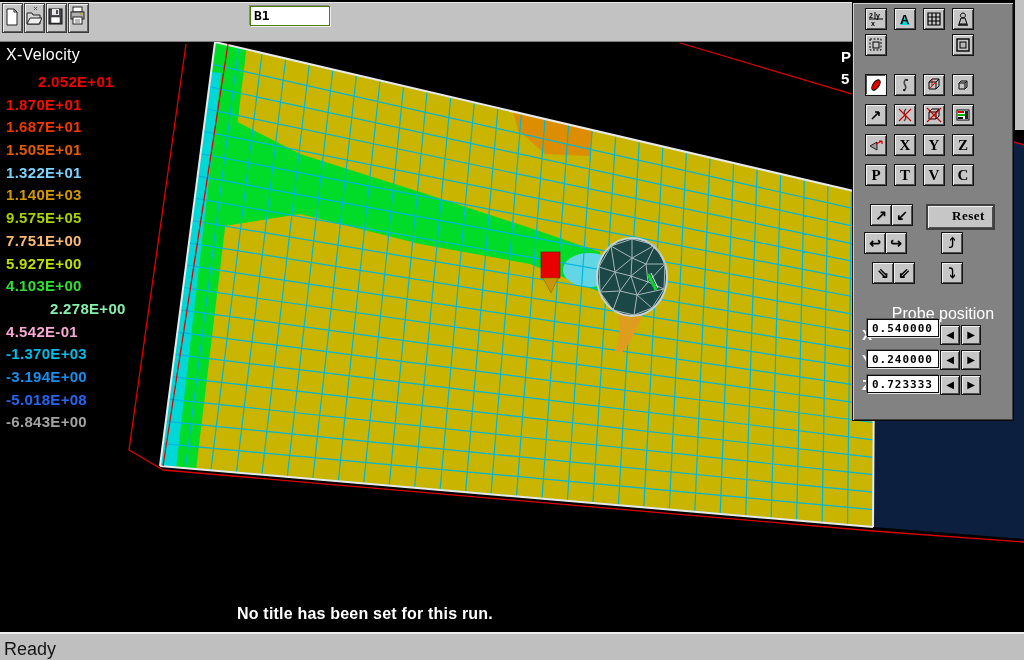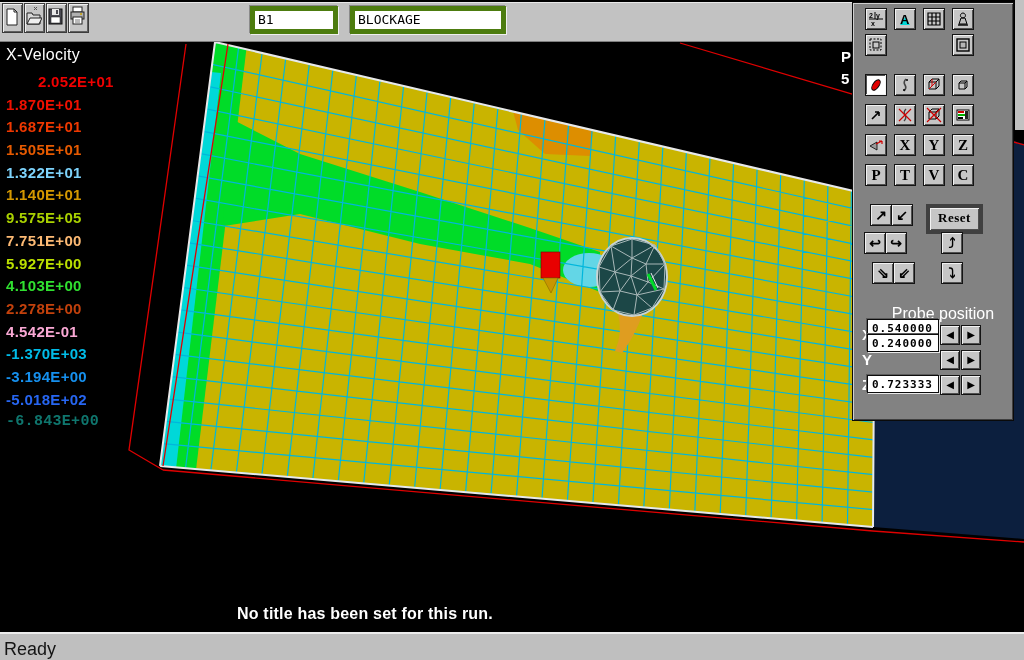--- a/index.html
+++ b/index.html
@@ -3,23 +3,23 @@
 <meta charset="utf-8">
 <style>
   html,body{margin:0;padding:0;background:#000;width:1024px;height:660px;overflow:hidden;
     font-family:"Liberation Sans",sans-serif;}
   .abs{position:absolute;}
   
   #toolbar{left:0;top:2px;width:852px;height:40px;background:#c2c2c2;z-index:30;
     box-shadow:inset 0 1px 0 #e8e8e8, inset 0 -1px 0 #7e7e7e;}
   .tbtn{position:absolute;top:1px;width:19px;height:28px;background:#c6c6c6;border:1px solid #3c3c3c;
     box-shadow:inset 1px 1px 0 #f0f0f0, inset -1px -1px 0 #606060;}
-  .tfield{position:absolute;top:4px;height:18px;background:#fff;border:5px solid #4d7c0f;
+  .tfield{position:absolute;top:4px;height:18px;background:#fff;border:1px solid #4d7c0f;
     box-shadow:-1px -1px 0 #8a8a8a,1px 1px 0 #efefef;
-    font-family:"DejaVu Sans Mono",monospace;font-weight:normal;font-size:13px;color:#000;
+    font-family:"DejaVu Sans Mono",monospace;font-weight:bold;font-size:13px;color:#000;
     padding:0 3px;line-height:18px;}
   
   #scene{left:0;top:42px;z-index:1;}
   
   #legend{left:6px;top:46px;z-index:5;}
   #legend-title{color:#fff;font-size:16px;font-weight:500;letter-spacing:.3px;}
   .lrow{font-weight:bold;font-size:15px;height:22.7px;line-height:22.7px;letter-spacing:.3px;}
   #legend-items{margin-top:7px;}
   .occl{position:absolute;color:#fff;font-weight:bold;font-size:15px;z-index:6;}
   
@@ -27,23 +27,23 @@
     border:1px solid #0a0a0a;
     box-shadow:inset 1px 1px 0 #cfcfcf, inset -1px -1px 0 #3f3f3f;}
   .pbtn{position:absolute;width:22px;height:22px;background:#c6c6c6;border:1px solid #141414;
     box-shadow:inset 1px 1px 0 #f2f2f2, inset -1px -1px 0 #505050;
     display:flex;align-items:center;justify-content:center;
     font-weight:bold;color:#000;box-sizing:border-box;}
   .pressed{background:#fff;box-shadow:inset -1px -1px 0 #f2f2f2, inset 1px 1px 0 #505050;}
   .ltr{font-family:"Liberation Serif",serif;font-size:15px;font-weight:bold;}
   .arw{font-size:14px;}
   #reset-btn{position:absolute;left:73px;top:201px;width:49px;height:22px;background:#c6c6c6;
-    border:4px solid #404040;box-shadow:inset 1px 1px 0 #f2f2f2, inset -1px -1px 0 #505050;
+    border:2px solid #404040;box-shadow:inset 1px 1px 0 #f2f2f2, inset -1px -1px 0 #505050;
     font-weight:bold;font-size:13px;color:#000;text-align:center;line-height:20px;
-    font-family:"Liberation Serif",serif;letter-spacing:.5px;}
+    font-family:"Liberation Serif",serif;letter-spacing:.5px;padding-left:16px;}
   #probe-title{position:absolute;left:0;top:302px;width:180px;text-align:center;color:#fff;
     font-size:16px;}
   .axlab{position:absolute;left:9px;color:#fff;font-weight:bold;font-size:15px;}
   .pv{position:absolute;left:14px;width:66px;height:15px;background:#fff;border:1px solid #0c0c0c;
     box-shadow:-1px -1px 0 #5a5a5a,1px 1px 0 #e8e8e8;
     font-family:"DejaVu Sans Mono",monospace;font-weight:bold;font-size:11px;color:#000;
     padding:1px 0 0 4px;letter-spacing:1px;}
   .spin{position:absolute;width:18px;height:18px;background:#c6c6c6;border:1px solid #141414;
     box-shadow:inset 1px 1px 0 #f2f2f2, inset -1px -1px 0 #505050;
     font-size:10px;color:#000;text-align:center;line-height:17px;}
@@ -86,21 +86,20 @@
   <div class="tbtn" style="left:68px">
     <svg class="ico" width="17" height="26" viewBox="0 0 17 26">
       <rect x="4" y="3" width="9" height="5" fill="#fff" stroke="#222"></rect>
       <rect x="2" y="8" width="13" height="7" fill="#b0b0b0" stroke="#222"></rect>
       <circle cx="12" cy="10" r="1" fill="#c8a000"></circle>
       <rect x="4" y="13" width="9" height="7" fill="#fff" stroke="#222"></rect>
       <path d="M6 16 h5 M6 18 h5" stroke="#777" stroke-width="1"></path>
     </svg>
   </div>
   <input class="tfield" style="left: 250px; width: 72px;" value="B1">
-  <input class="tfield" style="left: 350px; width: 140px;" value="BLOCKAGE">
 </div>
 
 <svg id="scene" class="abs" width="1024" height="590" viewBox="0 0 1024 590">
   <defs>
     <clipPath id="plane-clip">
         <polygon points="215,0 875,154 873,485 160,424"></polygon>
       </clipPath>
   </defs>
 
   <polygon points="873,58 1024,102 1024,497 873,485" fill="#0c1f3e"></polygon>
@@ -143,31 +142,31 @@
 </svg>
 
 <div id="legend" class="abs">
   <div id="legend-title">X-Velocity</div>
   <div id="legend-items">
     <div class="lrow" style="color: rgb(240, 0, 0); margin-left: 32px;">2.052E+01</div>
     <div class="lrow" style="color: rgb(240, 16, 0);">1.870E+01</div>
     <div class="lrow" style="color: rgb(238, 56, 0);">1.687E+01</div>
     <div class="lrow" style="color: rgb(230, 90, 0);">1.505E+01</div>
     <div class="lrow" style="color: #7dd3fc;">1.322E+01</div>
-    <div class="lrow" style="color: rgb(212, 152, 0);">1.140E+01</div>
+    <div class="lrow" style="color: rgb(212, 152, 0);">1.140E+03</div>
     <div class="lrow" style="color: rgb(170, 210, 0);">9.575E+05</div>
     <div class="lrow" style="color: #fdba74;">7.751E+00</div>
     <div class="lrow" style="color: rgb(188, 224, 0);">5.927E+00</div>
     <div class="lrow" style="color: rgb(48, 224, 48);">4.103E+00</div>
-    <div class="lrow" style="color: #c2410c;">2.278E+00</div>
+    <div class="lrow" style="color: #86efac; margin-left: 44px;">2.278E+00</div>
     <div class="lrow" style="color: #f9a8d4;">4.542E-01</div>
     <div class="lrow" style="color: rgb(0, 188, 232);">-1.370E+03</div>
     <div class="lrow" style="color: rgb(22, 144, 238);">-3.194E+00</div>
-    <div class="lrow" style="color: rgb(39, 102, 242);">-5.018E+02</div>
-    <div class="lrow" style="color: #0f766e; font-family: Liberation Mono, monospace;">-6.843E+00</div>
+    <div class="lrow" style="color: rgb(39, 102, 242);">-5.018E+08</div>
+    <div class="lrow" style="color: #a3a3a3;">-6.843E+00</div>
   </div>
 </div>
 
 <div class="occl" style="left:841px;top:48px">P</div>
 <div class="occl" style="left:841px;top:70px">5</div>
 
 <div id="edge-strip" class="abs"></div>
 
 <div id="panel" class="abs">
 
@@ -289,21 +288,21 @@
   <div class="pbtn arw" style="left:88px;top:259px">⤵</div>
 
   <div id="probe-title">Probe position</div>
 
   <div class="axlab" style="top:323px">X</div>
   <input class="pv" style="top: 316px;" value="0.540000">
   <div class="spin" style="left:87px;top:322px">◀</div>
   <div class="spin" style="left:108px;top:322px">▶</div>
 
   <div class="axlab" style="top:348px">Y</div>
-  <input class="pv" style="top: 331px;" value="0.240000">
+  <input class="pv" style="top: 347px;" value="0.240000">
   <div class="spin" style="left:87px;top:347px">◀</div>
   <div class="spin" style="left:108px;top:347px">▶</div>
 
   <div class="axlab" style="top:373px">Z</div>
   <input class="pv" style="top: 372px;" value="0.723333">
   <div class="spin" style="left:87px;top:372px">◀</div>
   <div class="spin" style="left:108px;top:372px">▶</div>
 </div>
 
 <div id="run-title" class="abs">No title has been set for this run.</div>

